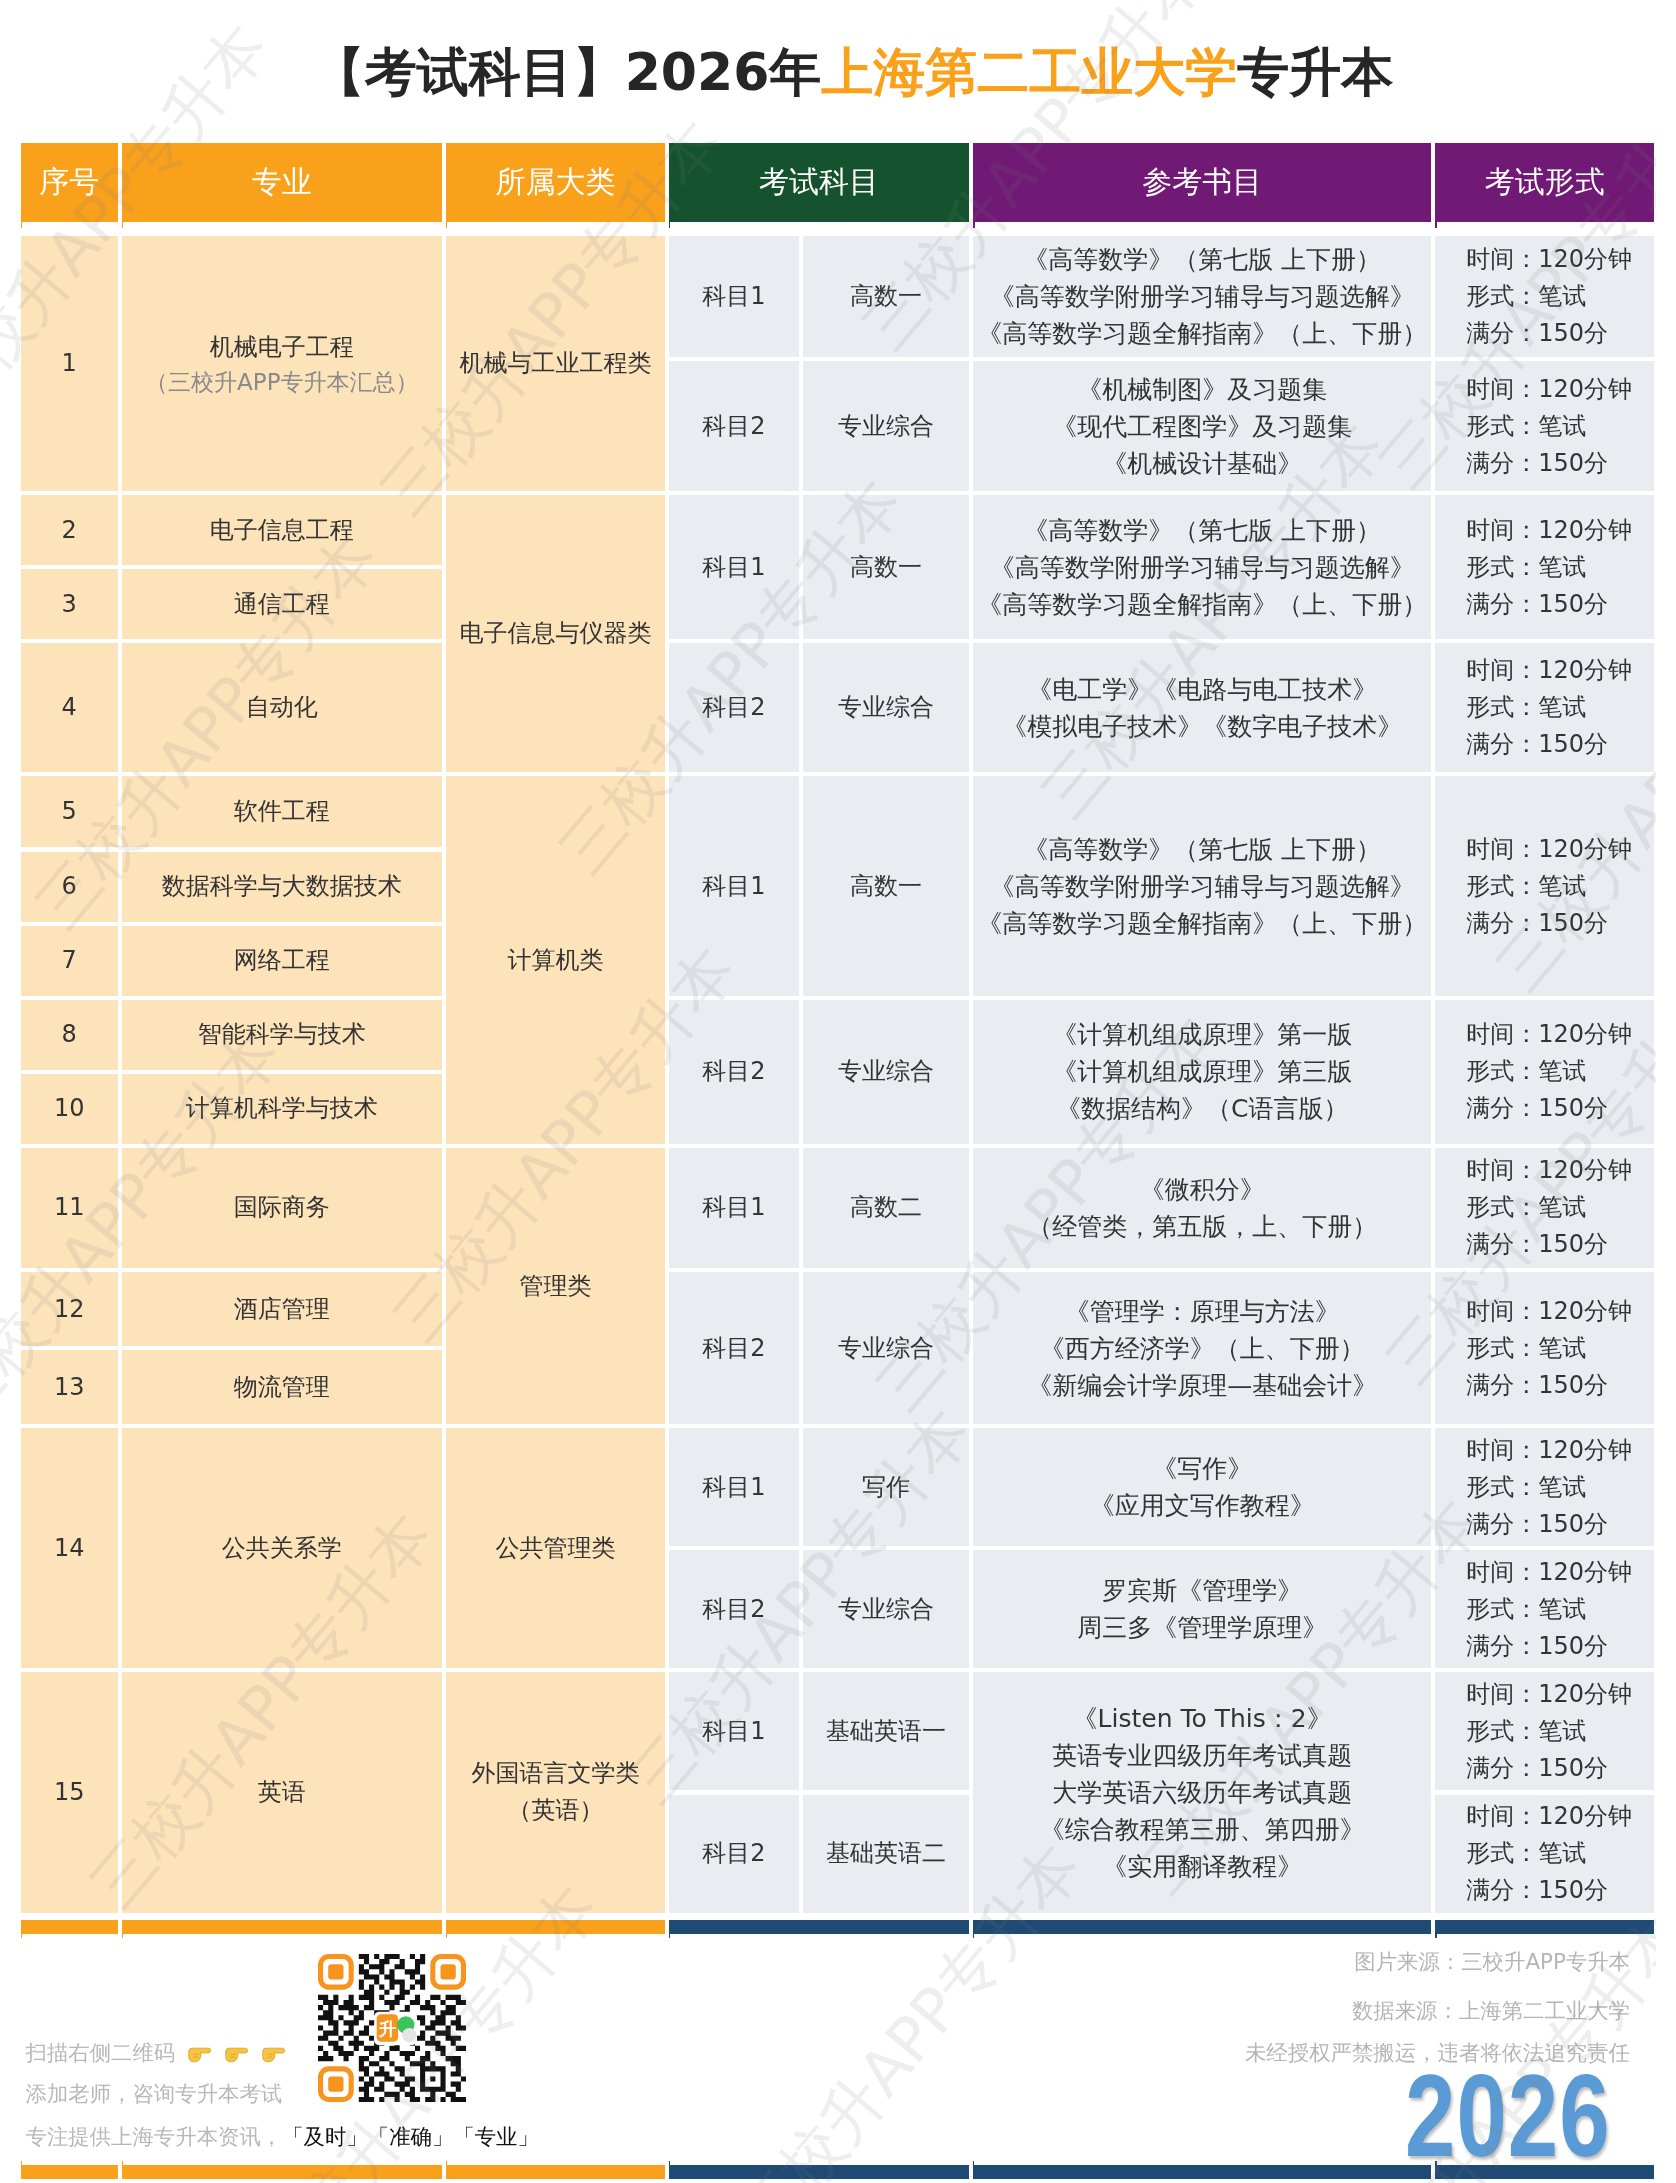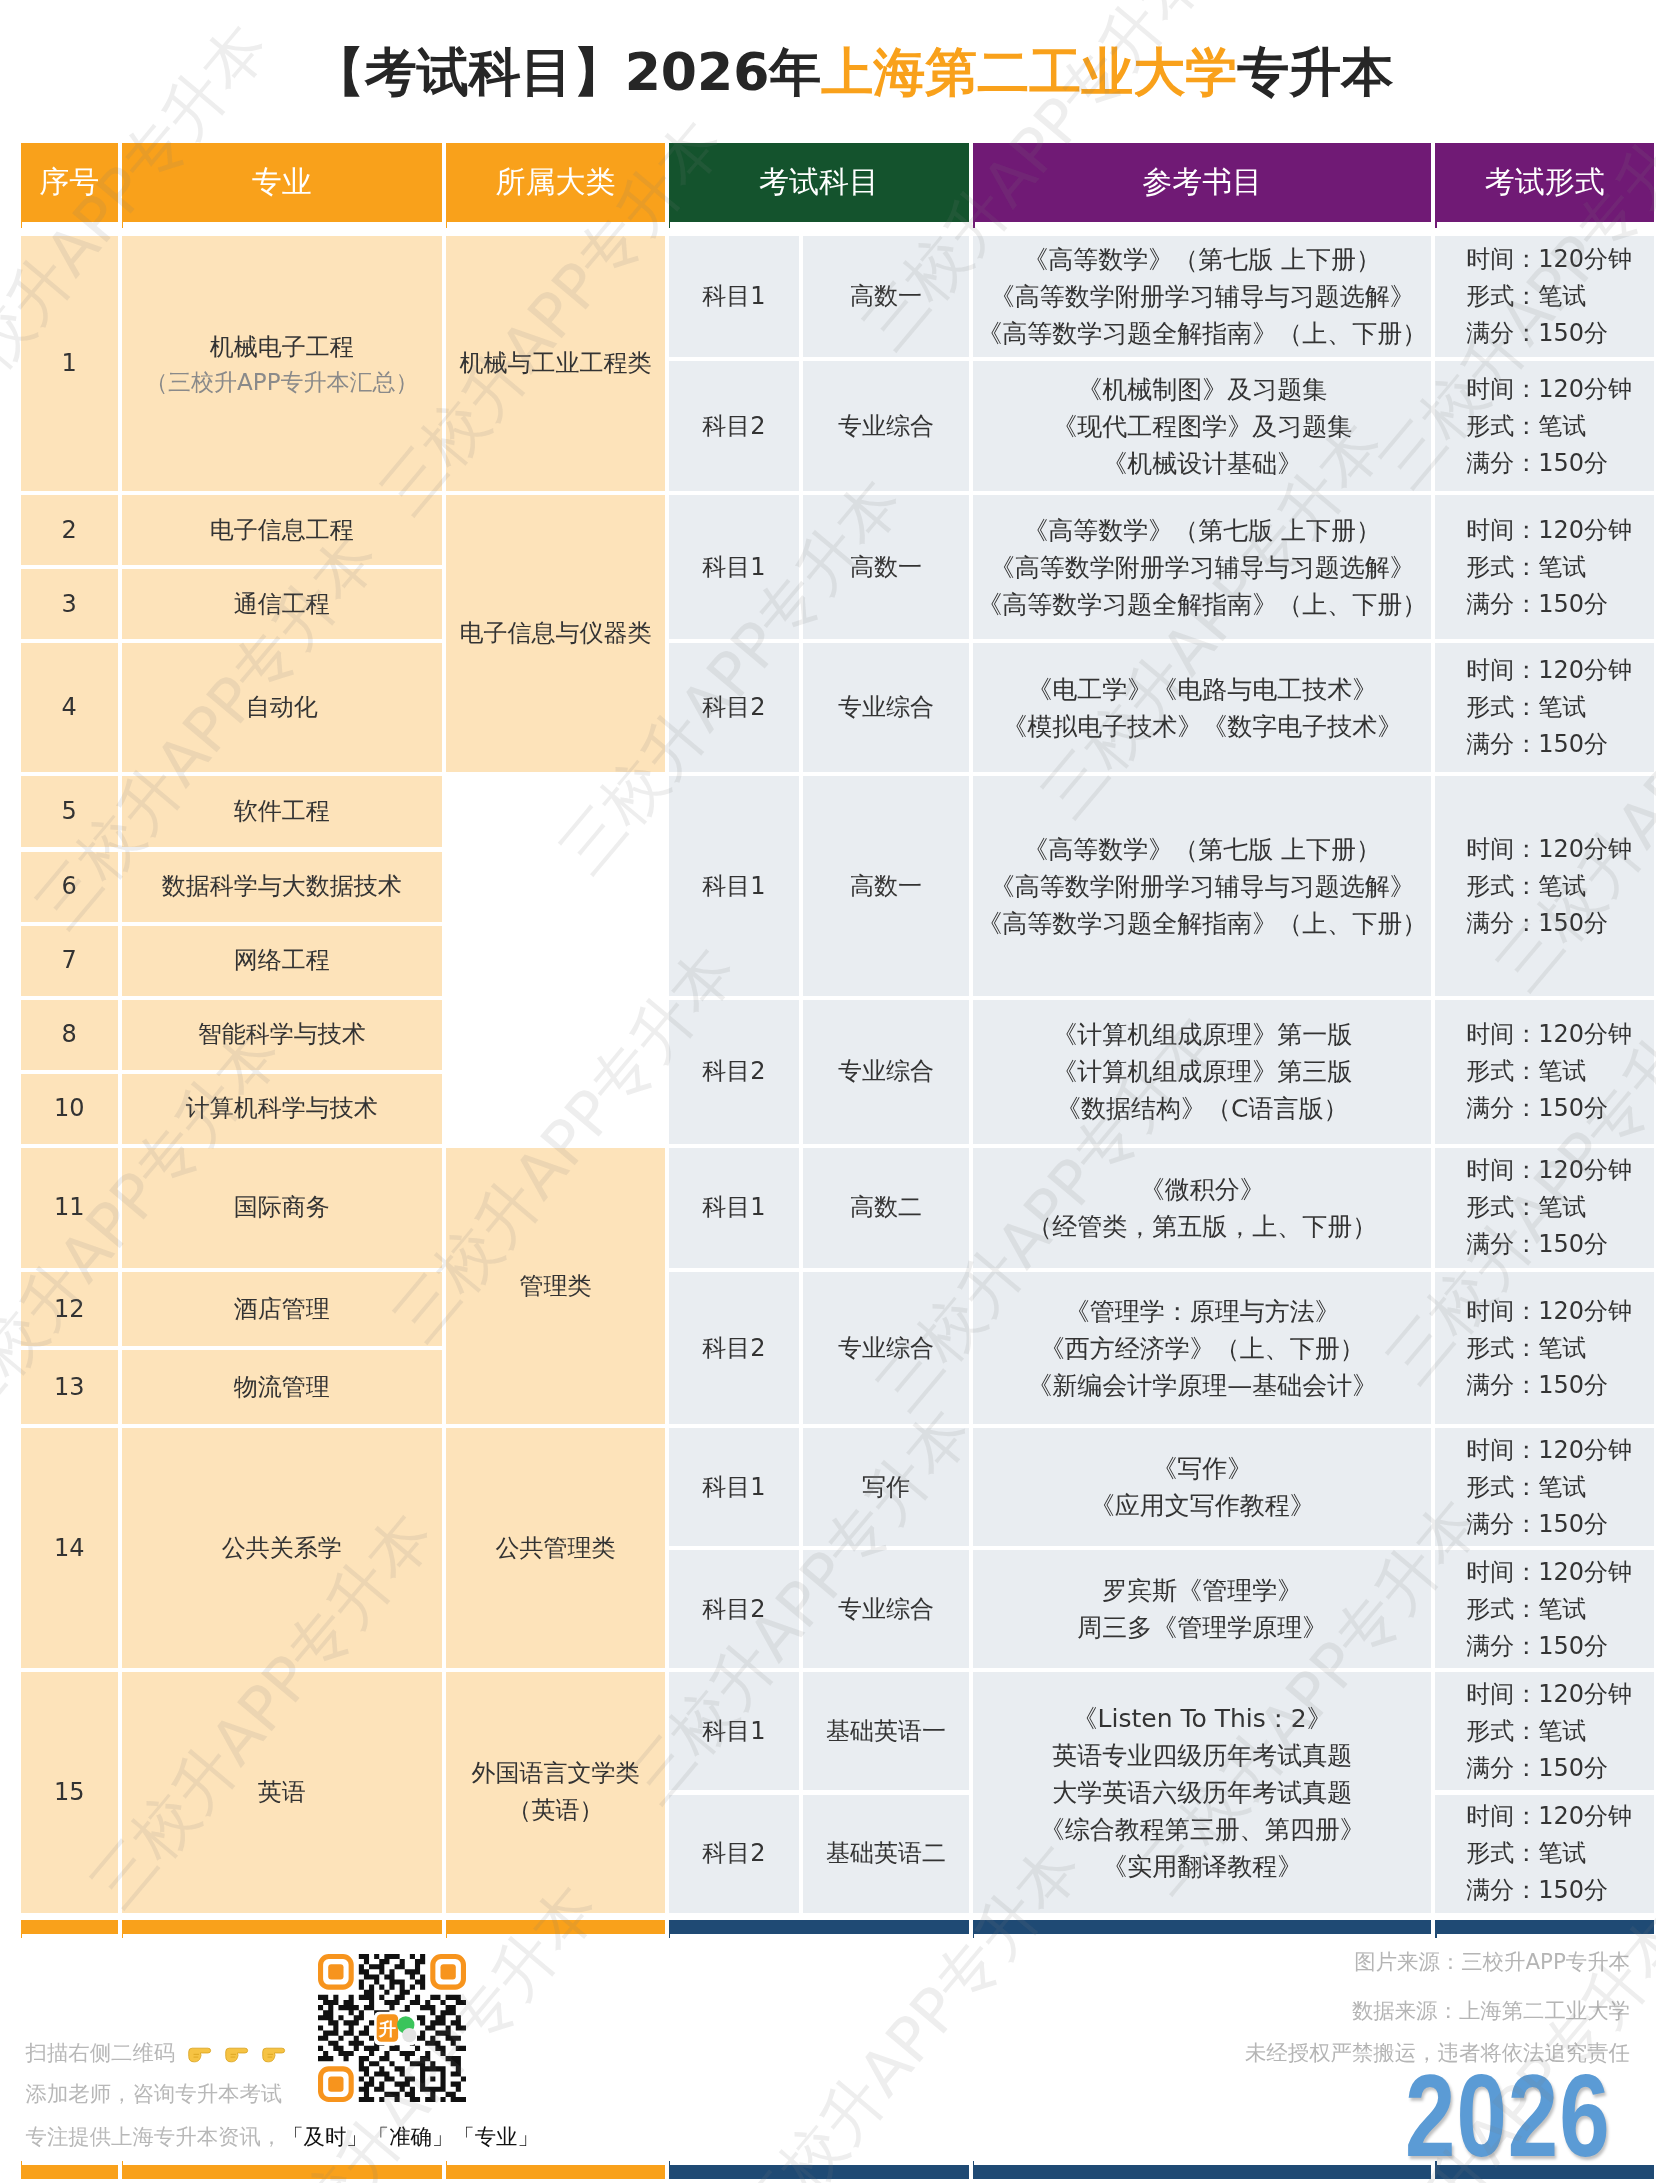--- a/index.html
+++ b/index.html
@@ -191,20 +191,23 @@
         <span>8</span>
       </div>
     <div class="cell o" style="grid-column:2;grid-row:9">
         <span>智能科学与技术</span>
       </div>
     <div class="cell o" style="grid-column:1;grid-row:10">
         <span>10</span>
       </div>
     <div class="cell o" style="grid-column:2;grid-row:10">
         <span>计算机科学与技术</span>
+      </div>
+    <div class="cell o" style="grid-column:3;grid-row:6/11">
+        <span>计算机类</span>
       </div>
 
     <div class="cell g" style="grid-column:4;grid-row:6/9">
         <span>科目1</span>
       </div>
     <div class="cell g" style="grid-column:5;grid-row:6/9">
         <span>高数一</span>
       </div>
     <div class="cell g books" style="grid-column:6;grid-row:6/9">
       <div>《高等数学》（第七版 上下册）</div>

